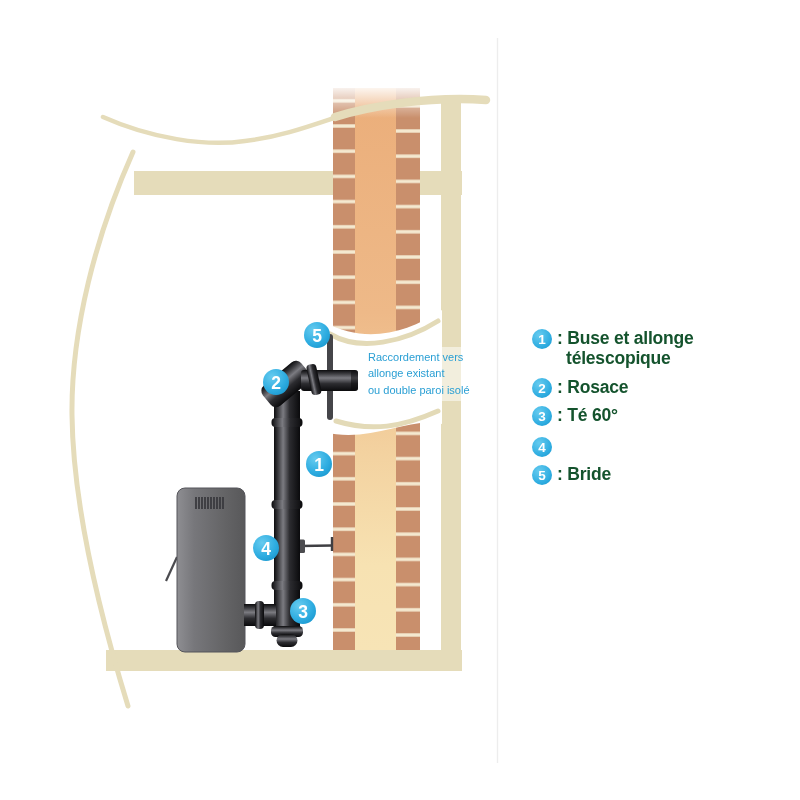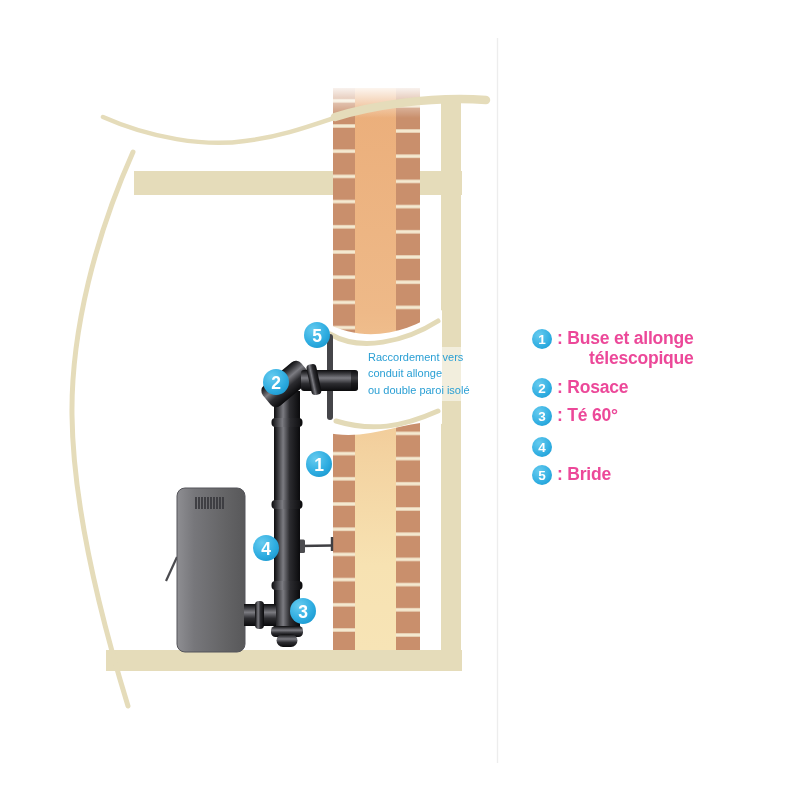--- a/index.html
+++ b/index.html
@@ -17,22 +17,22 @@
   
   .legend{position:absolute;left:532px;top:329px;width:230px;}
   .lrow{display:flex;align-items:flex-start;gap:5px;}
   .lrow.m10{margin-bottom:10px}.lrow.m8{margin-bottom:8px}.lrow.m11{margin-bottom:11px}
   .lbadge{
     flex:0 0 20px;width:20px;height:20px;border-radius:50%;
     background:radial-gradient(circle at 35% 30%, #66cbef 0%, #2fade1 62%, #1795cd 100%);
     color:#ffffff;font-size:13.5px;font-weight:bold;
     display:flex;align-items:center;justify-content:center;
   }
-  .ltext{font-size:17.5px;line-height:19.5px;font-weight:bold;color:#ec4899;letter-spacing:-0.2px;}
-  .ltext .l2{padding-left:9px;text-align:right;}
+  .ltext{font-size:17.5px;line-height:19.5px;font-weight:bold;color:#14532d;letter-spacing:-0.2px;}
+  .ltext .l2{padding-left:9px;}
 </style>
 </head>
 <body>
 
 <svg id="scene" width="800" height="800" viewBox="0 0 800 800">
   <defs>
     <linearGradient id="flueG" x1="0" y1="0" x2="0" y2="1">
       <stop offset="0" stop-color="#ebae7a"></stop>
       <stop offset="0.4" stop-color="#eeb988"></stop>
       <stop offset="0.65" stop-color="#f3d2a0"></stop>
@@ -159,21 +159,21 @@
     </g>
     <g>
       <circle cx="317" cy="335" r="13" fill="url(#badgeG)"></circle>
       <text x="317" y="341.5">5</text>
     </g>
   </g>
 </svg>
 
 <div class="annotation">
   <div>Raccordement vers</div>
-  <div>conduit allonge</div>
+  <div>allonge existant</div>
   <div>ou double paroi isolé</div>
 </div>
 
 <div class="legend">
   <div class="lrow m10">
     <span class="lbadge">1</span>
     <div class="ltext">
       <div>: Buse et allonge</div>
       <div class="l2">télescopique</div>
     </div>

